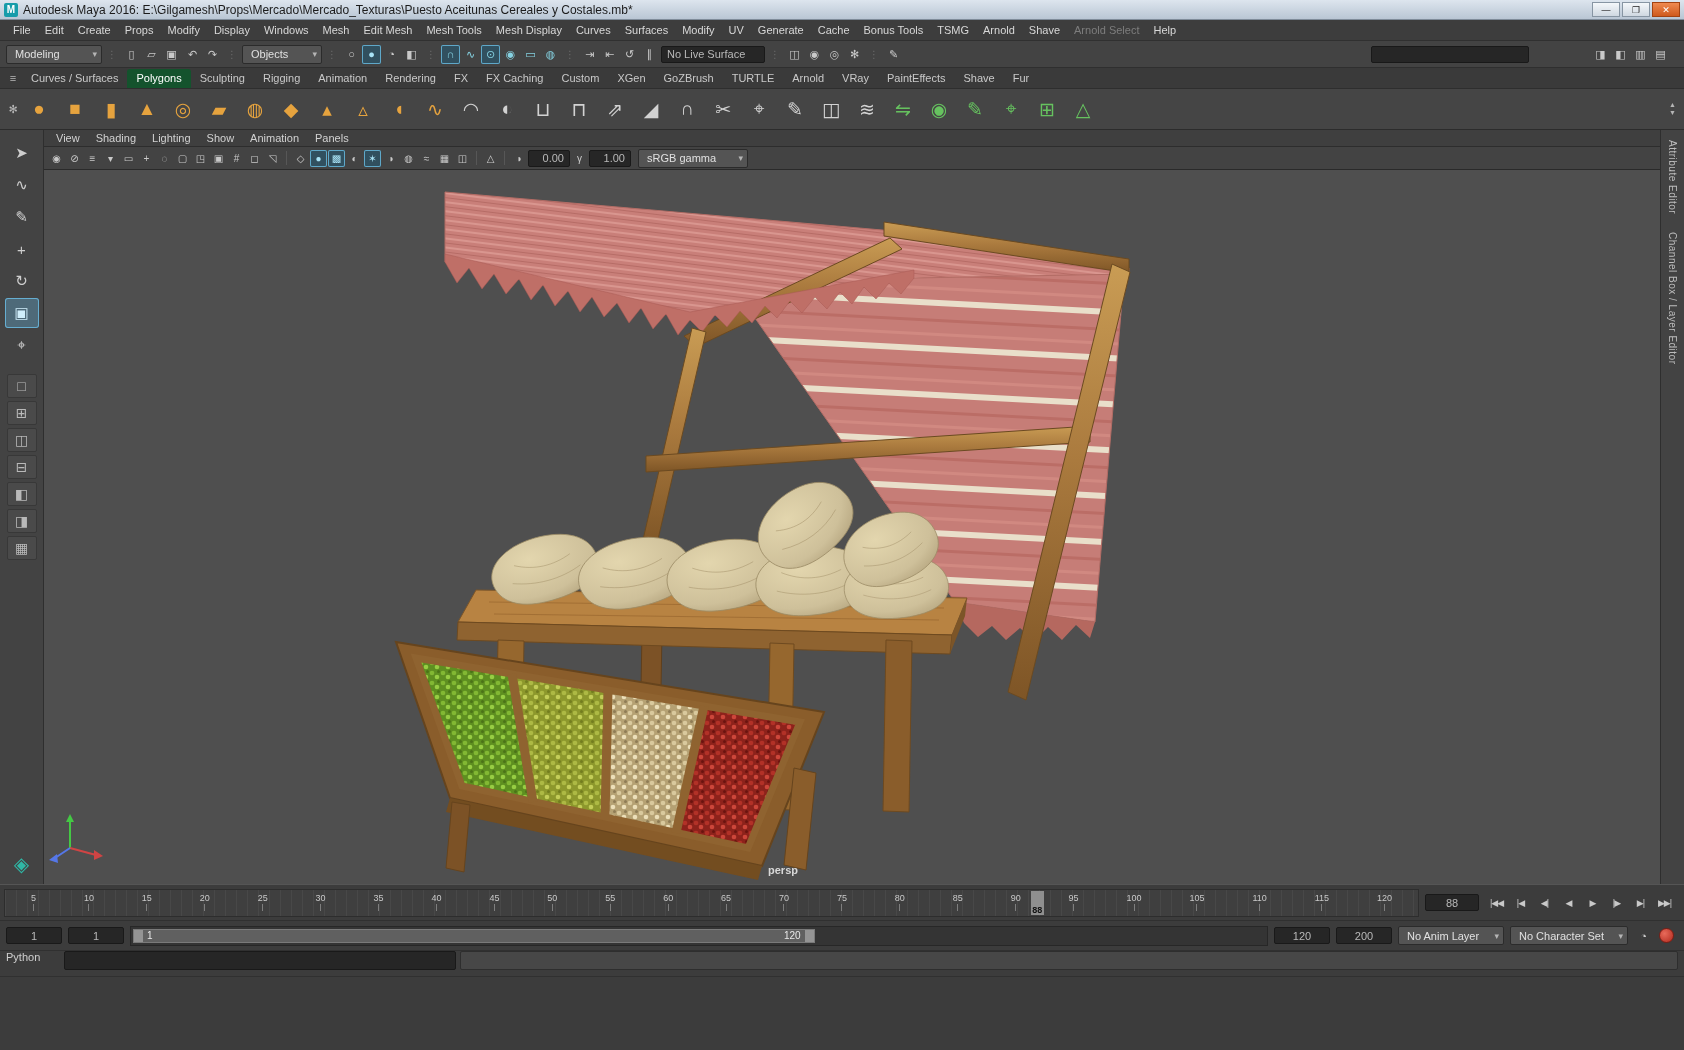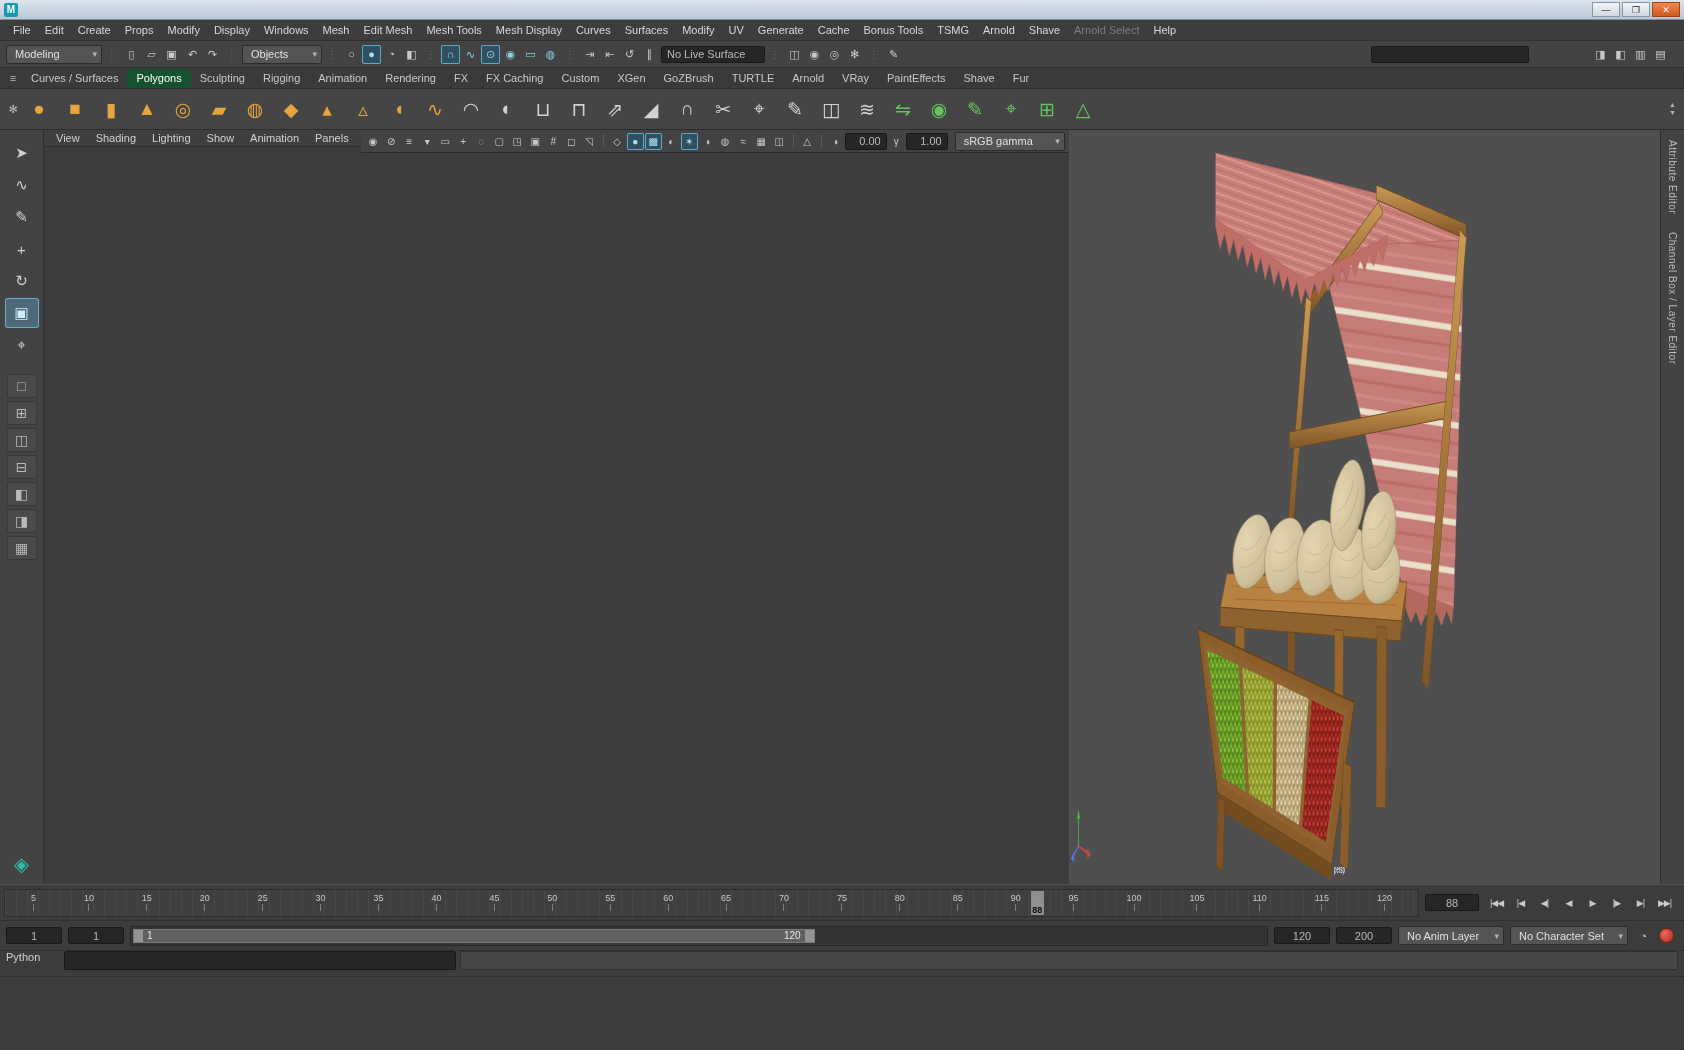--- a/index.html
+++ b/index.html
@@ -38,21 +38,21 @@
 .shelf-scroll{margin-left:auto;display:flex;flex-direction:column;color:#b5b5b5;font-size:7px;line-height:8px;padding-right:4px;cursor:default}
 
 .main{flex:0 0 754px;display:flex;min-height:0}
 .toolbox{width:44px;background:#434343;border-right:1px solid #2e2e2e;display:flex;flex-direction:column;align-items:center;padding-top:8px}
 .toolcol{display:flex;flex-direction:column;gap:2px}
 .tool{width:34px;height:30px;display:flex;align-items:center;justify-content:center;font-size:15px;color:#cecece;border-radius:3px;cursor:default}
 .tool.active{background:#4e6a79;box-shadow:inset 0 0 0 1px #66aed1;color:#cfeefb}
 .layouts{margin-top:14px;display:flex;flex-direction:column;gap:3px;align-items:center}
 .layout-btn{width:30px;height:24px;display:flex;align-items:center;justify-content:center;font-size:14px;color:#b9b9b9;background:#4a4a4a;border:1px solid #383838;border-radius:2px;cursor:default}
 .toolbox-bottom{margin-top:auto;margin-bottom:8px;font-size:20px;color:#2fb8a6;cursor:default}
-.viewport-col{flex:1;display:flex;flex-direction:row;min-width:0}
+.viewport-col{flex:1;display:flex;flex-direction:column;min-width:0}
 .panelbar{height:17px;background:#3f3f3f;border-bottom:1px solid #2d2d2d;display:flex;align-items:center;padding:0 4px}
 .panel-menu{padding:0 8px;font-size:11px;color:#d2d2d2;line-height:17px;cursor:default}
 .viewbar{height:23px;background:#434343;border-bottom:1px solid #2a2a2a;display:flex;align-items:center;padding:0 4px;gap:1px}
 .viewbar .icon16{width:17px;height:17px;font-size:10px}
 .vsep{width:1px;height:14px;background:#575757;margin:0 4px;flex:none}
 .vfield{width:42px;text-align:right}
 .canvas{flex:1;position:relative;background:#4f4f4f;overflow:hidden}
 .canvas svg{position:absolute;inset:0;width:100%;height:100%}
 .sidestrip{width:24px;background:#434343;border-left:1px solid #2e2e2e;display:flex;flex-direction:column;align-items:center;padding-top:10px;gap:18px}
 .side-tab{writing-mode:vertical-rl;font-size:10px;color:#bdbdbd;letter-spacing:.5px;cursor:default;white-space:nowrap}
@@ -84,20 +84,21 @@
 .helprow{height:24px;background:#3c3c3c;border-top:1px solid #303030}
 .filler{flex:1;background:#3c3c3c}
 </style>
 </head>
 <body>
 
 <div id="app">
 
   <div class="titlebar">
     <span class="mlogo">M</span>
+    <span class="title-text">Autodesk Maya 2016: E:\Gilgamesh\Props\Mercado\Mercado_Texturas\Puesto Aceitunas Cereales y Costales.mb*</span>
     <span class="winbtns">
       <span class="winbtn">—</span>
       <span class="winbtn">❐</span>
       <span class="winbtn close">✕</span>
     </span>
   </div>
 
   <div class="menubar">
     <span class="menu-item">File</span>
       <span class="menu-item">Edit</span>

